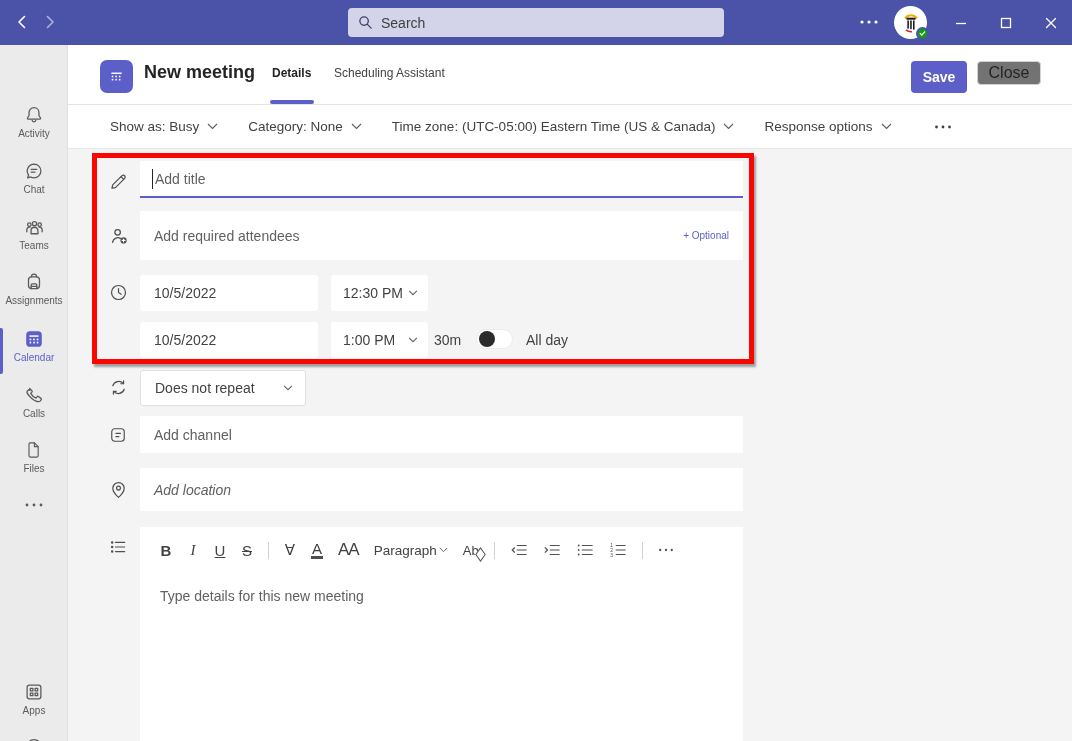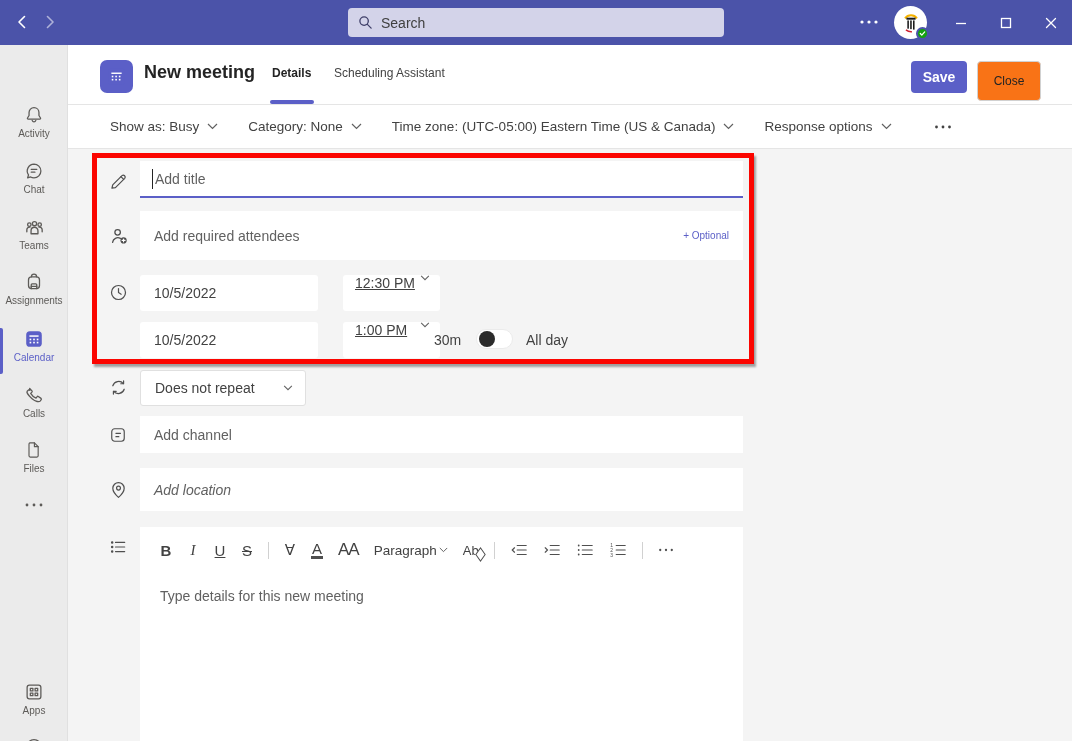--- a/index.html
+++ b/index.html
@@ -32,40 +32,40 @@
 
   
   .header { position:absolute; left:68px; top:45px; width:1004px; height:60px; background:#fff; border-bottom:1px solid #e5e5e5; }
   .app-icon { position:absolute; left:32px; top:15px; width:33px; height:33px; background:#5b5fc7; border-radius:7px; display:flex; align-items:center; justify-content:center; }
   .page-title { position:absolute; left:76px; top:17px; font-size:18px; font-weight:bold; color:#242424; }
   .tab { position:absolute; top:21px; font-size:12px; color:#424242; cursor:pointer; }
   .tab-details { left:204px; font-weight:bold; color:#242424; }
   .tab-underline { position:absolute; left:202px; top:55px; width:44px; height:4px; background:#5b5fc7; border-radius:3px; }
   .tab-sched { left:266px; }
   .btn-save { position:absolute; left:843px; top:16px; width:56px; height:32px; background:#5b5fc7; color:#fff; border:none; border-radius:4px; font-size:14px; font-weight:bold; font-family:inherit; cursor:pointer; }
-  .btn-close { position:absolute; left:909px; top:16px; width:64px; height:40px; background:#f97316; color:#242424; border:1px solid #d1d1d1; border-radius:4px; font-size:12px; font-family:inherit; cursor:pointer; }
+  .btn-close { position:absolute; left:909px; top:16px; width:64px; height:24px; background:#737373; color:#242424; border:1px solid #d1d1d1; border-radius:4px; font-size:16px; font-family:inherit; cursor:pointer; }
 
   
   .optionsbar { position:absolute; left:68px; top:105px; width:1004px; height:44px; background:#fff; border-bottom:1px solid #e5e5e5; display:flex; align-items:center; padding-left:42px; color:#424242; font-size:13.5px; }
   .opt { display:flex; align-items:center; gap:8px; cursor:pointer; margin-right:30px; }
   .chev { color:#616161; }
   .opt-more { color:#424242; font-weight:bold; letter-spacing:2px; margin-left:12px; cursor:pointer; }
 
   
   .bodyarea { position:absolute; left:68px; top:149px; width:1004px; height:592px; background:#f4f4f4; }
   .row-icon { position:absolute; left:40px; color:#4f4f4f; }
   .field { position:absolute; background:#fff; }
   .title-field { left:72px; top:12px; width:603px; height:37px; border-bottom:2px solid #5b5fc7; display:flex; align-items:center; }
   .caret { width:1px; height:20px; background:#242424; margin-left:12px; }
   .title-field input { border:none; outline:none; background:transparent; font-family:inherit; font-size:14px; color:#424242; flex:1; padding-left:2px; }
   .title-field input::placeholder, .ph { color:#616161; }
   .attendees-field { left:72px; top:62px; width:603px; height:49px; display:flex; align-items:center; justify-content:space-between; padding:0 14px; cursor:text; }
   .optional-link { color:#5b5fc7; font-size:10px; cursor:pointer; }
   .date-box { width:178px; height:36px; border-radius:3px; display:flex; align-items:center; padding-left:14px; cursor:pointer; }
-  .time-box { left:275px; width:97px; height:36px; border-radius:3px; display:flex; justify-content:space-between; padding:0 10px 0 12px; cursor:pointer;text-decoration:underline; }
+  .time-box { left:263px; width:97px; height:36px; border-radius:3px; display:flex; align-items:center; justify-content:space-between; padding:0 10px 0 12px; cursor:pointer; }
   .inline-lbl { position:absolute; color:#424242; }
   .toggle { position:absolute; left:408px; top:180px; width:37px; height:20px; background:#fff; border:1px solid #ebebeb; border-radius:10px; cursor:pointer; }
   .knob { position:absolute; left:2px; top:1px; width:16px; height:16px; border-radius:50%; background:#2b2b2b; }
   .repeat-box { left:72px; top:221px; width:166px; height:36px; border:1px solid #e0e0e0; border-radius:3px; display:flex; align-items:center; justify-content:space-between; padding:0 12px 0 14px; cursor:pointer; background:#fff; }
   .channel-field { left:72px; top:267px; width:603px; height:37px; display:flex; align-items:center; padding-left:14px; cursor:text; }
   .location-field { left:72px; top:319px; width:603px; height:43px; display:flex; align-items:center; padding-left:14px; cursor:text;font-style:italic; }
 
   
   .editor { position:absolute; left:72px; top:378px; width:603px; height:214px; background:#fff; }
   .ed-toolbar { display:flex; align-items:center; gap:15px; padding:13px 0 6px 20px; color:#424242; font-size:15px; }

